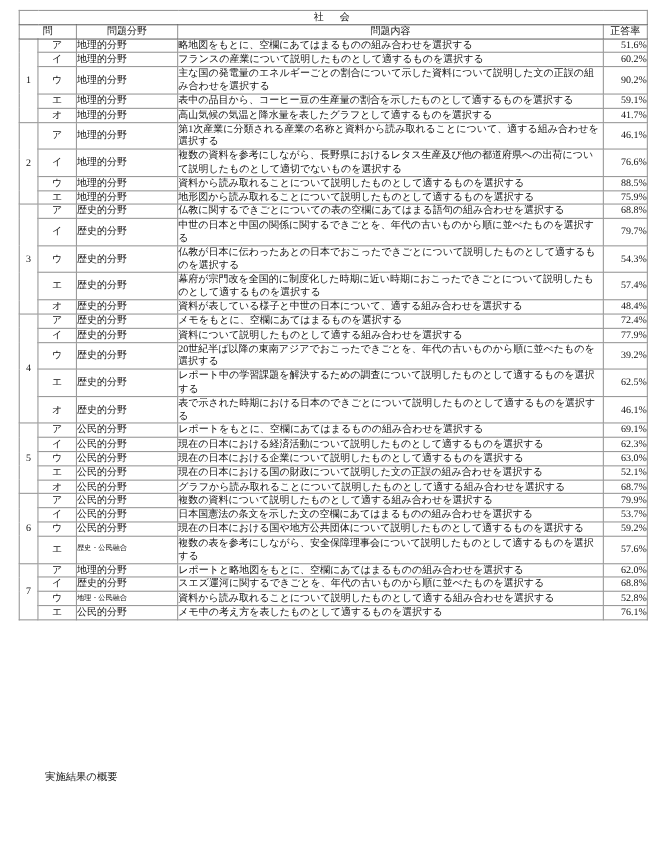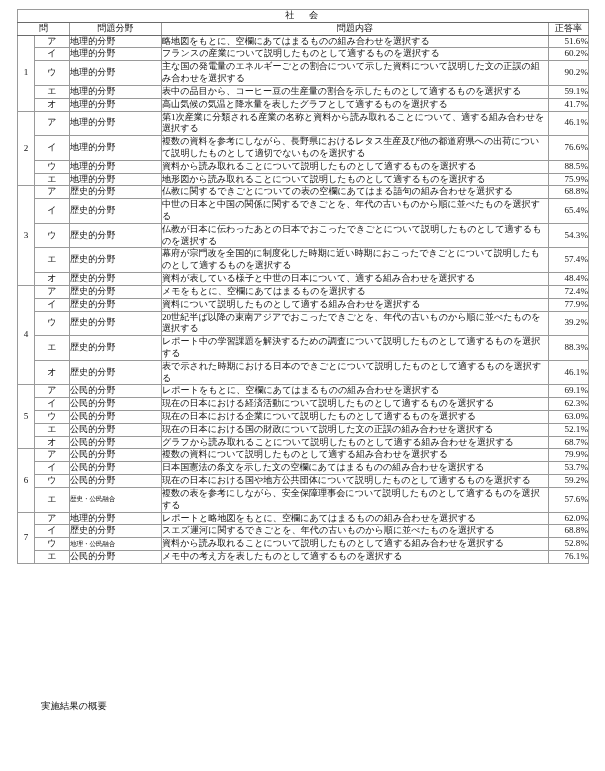--- a/index.html
+++ b/index.html
@@ -221,21 +221,21 @@
             <td class="c-qnum" rowspan="5">3</td>
             <td class="c-sub">ア</td>
             <td class="c-cat">歴史的分野</td>
             <td class="c-text">仏教に関するできごとについての表の空欄にあてはまる語句の組み合わせを選択する</td>
             <td class="c-rate">68.8%</td>
           </tr>
           <tr>
             <td class="c-sub">イ</td>
             <td class="c-cat">歴史的分野</td>
             <td class="c-text">中世の日本と中国の関係に関するできごとを、年代の古いものから順に並べたものを選択する</td>
-            <td class="c-rate">65.4%</td>
+            <td class="c-rate">79.7%</td>
           </tr>
           <tr>
             <td class="c-sub">ウ</td>
             <td class="c-cat">歴史的分野</td>
             <td class="c-text">仏教が日本に伝わったあとの日本でおこったできごとについて説明したものとして適するものを選択する</td>
             <td class="c-rate">54.3%</td>
           </tr>
           <tr>
             <td class="c-sub">エ</td>
             <td class="c-cat">歴史的分野</td>
@@ -264,21 +264,21 @@
           <tr>
             <td class="c-sub">ウ</td>
             <td class="c-cat">歴史的分野</td>
             <td class="c-text">20世紀半ば以降の東南アジアでおこったできごとを、年代の古いものから順に並べたものを選択する</td>
             <td class="c-rate">39.2%</td>
           </tr>
           <tr>
             <td class="c-sub">エ</td>
             <td class="c-cat">歴史的分野</td>
             <td class="c-text">レポート中の学習課題を解決するための調査について説明したものとして適するものを選択する</td>
-            <td class="c-rate">88.3%</td>
+            <td class="c-rate">62.5%</td>
           </tr>
           <tr>
             <td class="c-sub">オ</td>
             <td class="c-cat">歴史的分野</td>
             <td class="c-text">表で示された時期における日本のできごとについて説明したものとして適するものを選択する</td>
             <td class="c-rate">46.1%</td>
           </tr>
           <tr class="group-start">
             <td class="c-qnum" rowspan="5">5</td>
             <td class="c-sub">ア</td>

